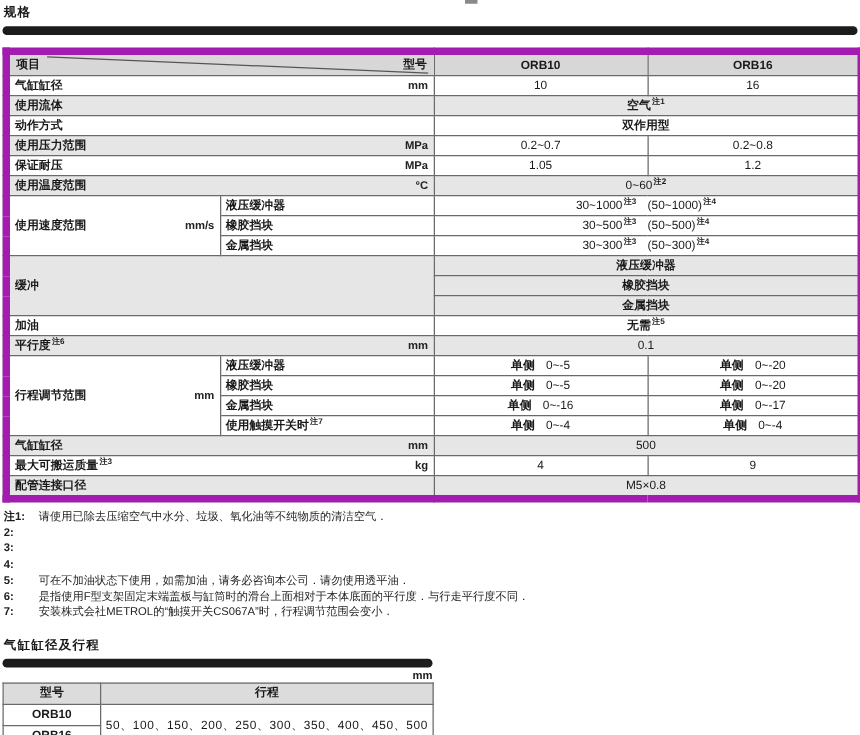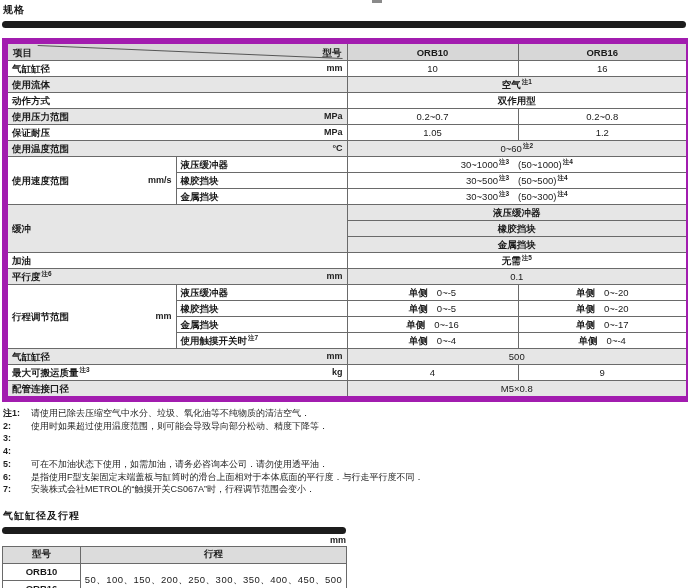--- a/index.html
+++ b/index.html
@@ -174,21 +174,20 @@
   </table>
 </div>
 
 <div class="notes" id="notes">
     <div class="note-row">
       <span class="note-m">注1:</span>
       <span class="note-t">请使用已除去压缩空气中水分、垃圾、氧化油等不纯物质的清洁空气．</span>
     </div>
     <div class="note-row">
       <span class="note-m">2:</span>
-      <span class="note-t">使用时如果超过使用温度范围，则可能会导致导向部分松动、精度下降等．</span>
     </div>
     <div class="note-row">
       <span class="note-m">3:</span>
     </div>
     <div class="note-row">
       <span class="note-m">4:</span>
     </div>
     <div class="note-row">
       <span class="note-m">5:</span>
       <span class="note-t">可在不加油状态下使用，如需加油，请务必咨询本公司．请勿使用透平油．</span>

